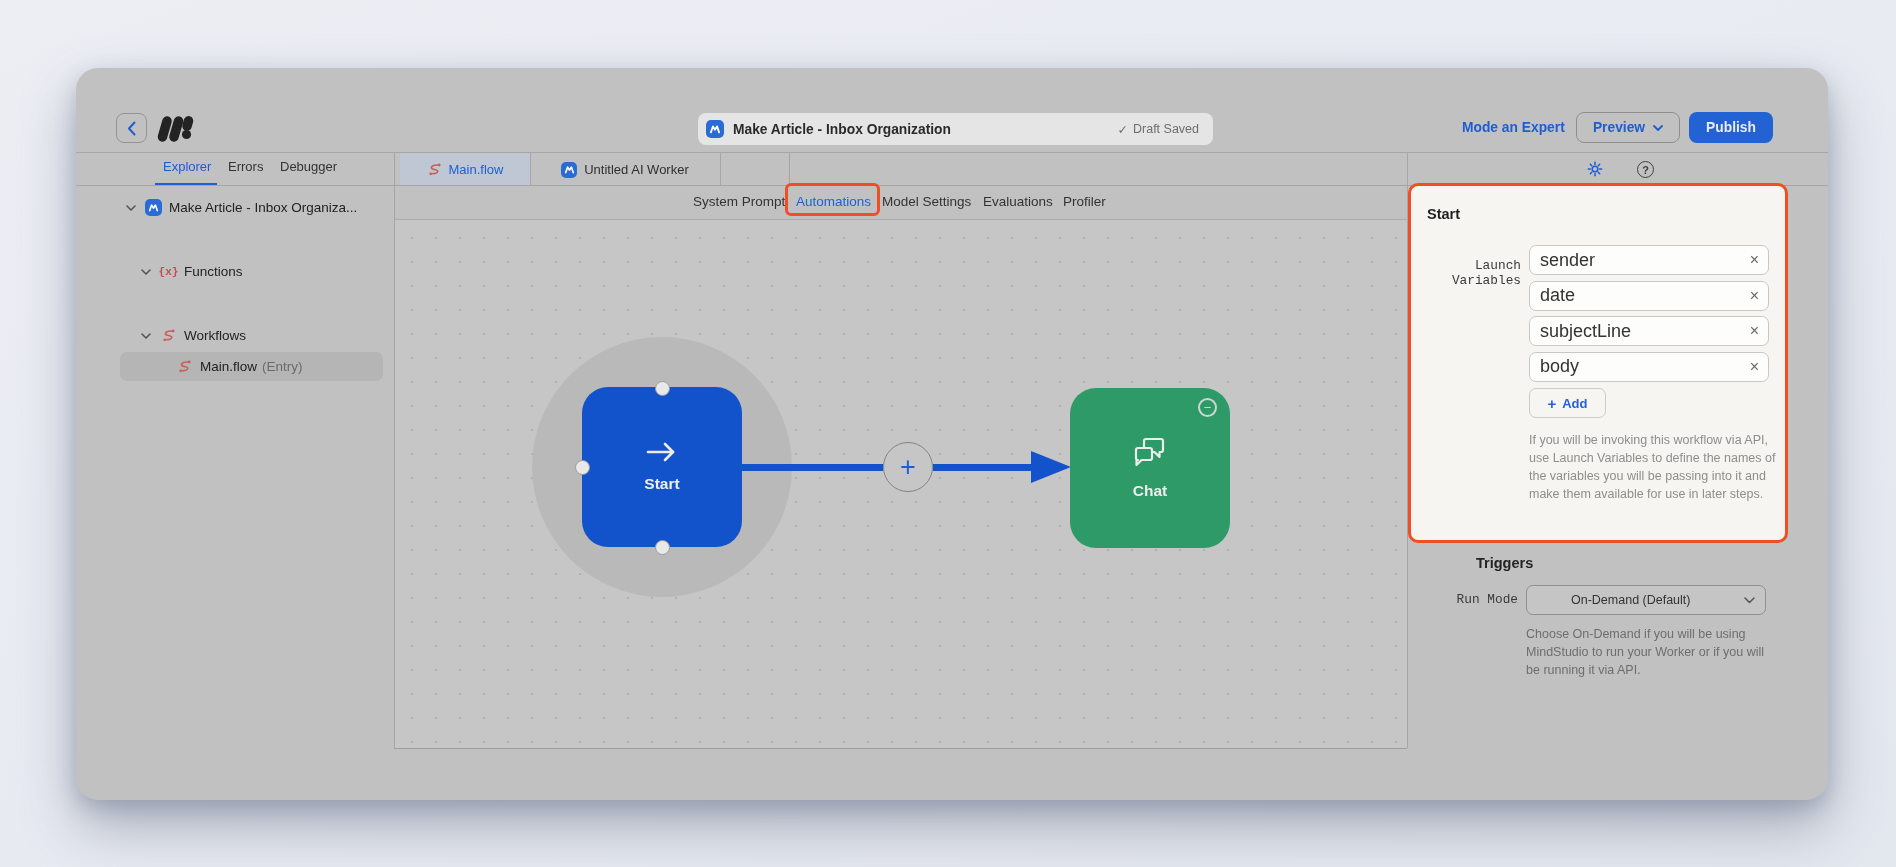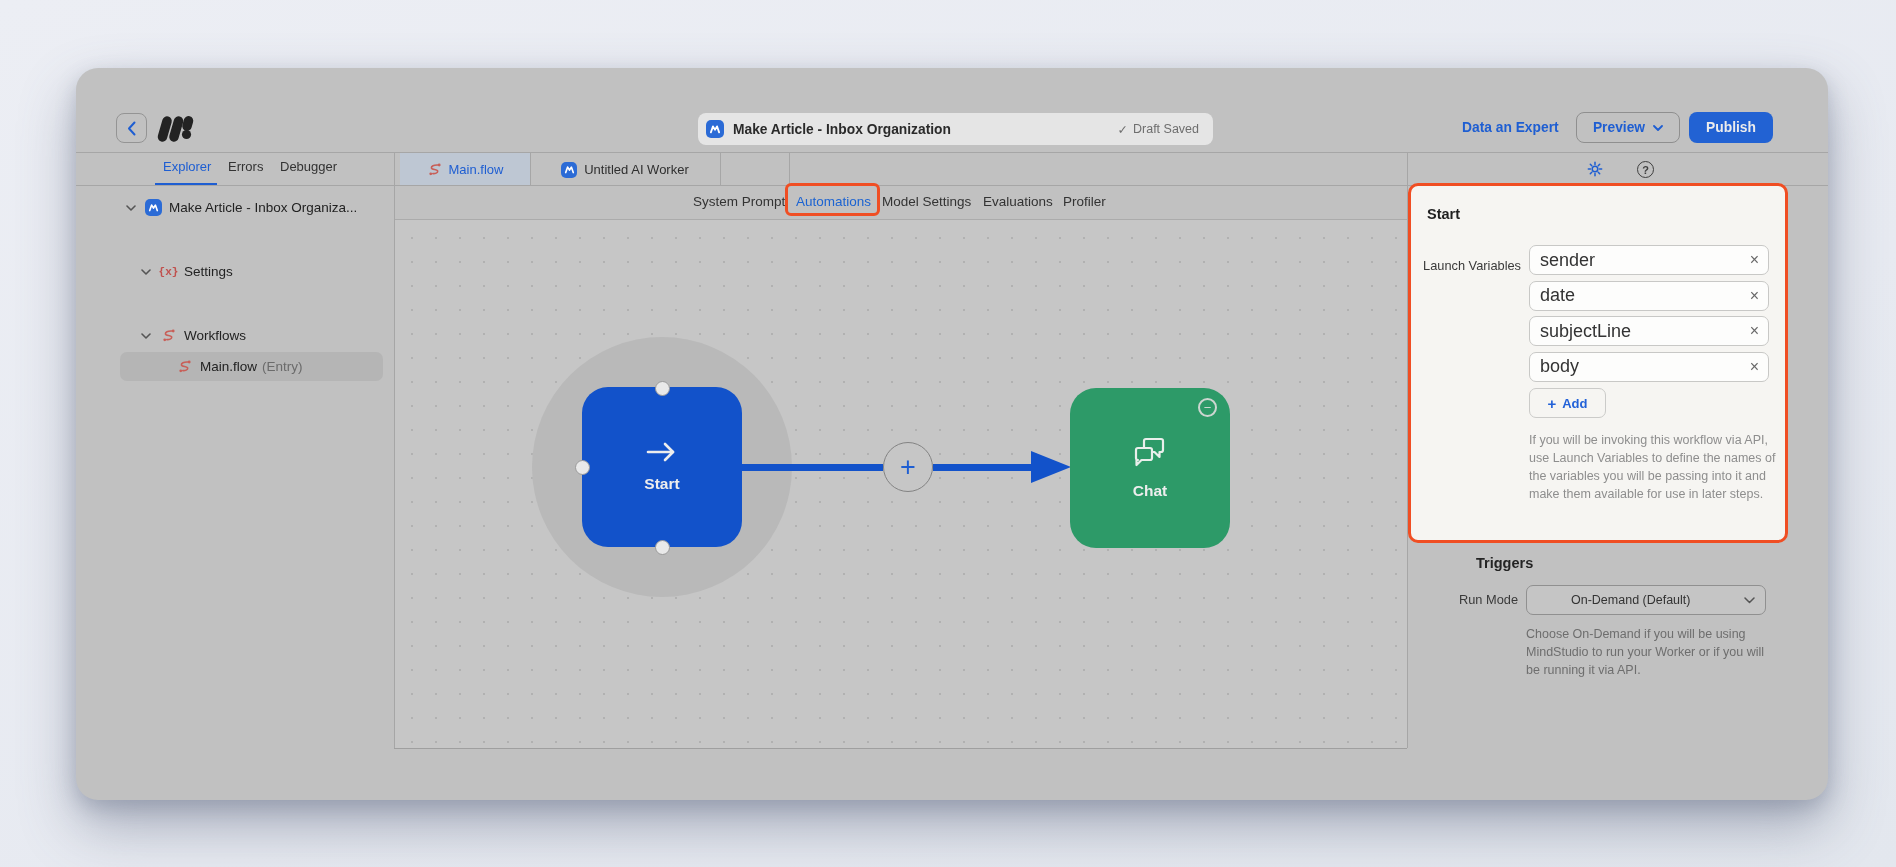--- a/index.html
+++ b/index.html
@@ -56,21 +56,21 @@
   .arrow-head { left:637px; top:231px; width:0; height:0; border-top:16px solid transparent;
                 border-bottom:16px solid transparent; border-left:40px solid #1252ca; }
   .minus-badge { right:13px; top:10px; width:19px; height:19px; border-radius:50%;
                  border:2px solid #ccd6d0; color:#d6ded8; font-size:13px; display:flex;
                  align-items:center; justify-content:center; cursor:pointer; }
 
   
   .start-card { left:1332px; top:115px; width:380px; height:360px; background:#f6f5f2;
                 border:3px solid #f04e23; border-radius:10px; z-index:5; }
   .card-h { left:16px; top:20px; font-size:14.5px; font-weight:bold; color:#1f1f1f; }
-  .field-label { font-size:12.8px; color:#3a3a3a; text-align:right; }
+  .field-label { font-size:12.8px; color:#3a3a3a; text-align:right;font-family:Liberation Mono, monospace; }
   .var-input { left:118px; width:240px; height:30px; background:#fdfdfc; border:1px solid #c8c8c6;
                border-radius:7px; display:flex; align-items:center; padding:0 9px 0 10px; }
   .var-input input { border:0; outline:0; background:transparent; font-size:18px; color:#333;
                      width:190px; font-family:"Liberation Sans",sans-serif; }
   .x-btn { margin-left:auto; color:#686868; font-size:16px; line-height:1; cursor:pointer; }
   .add-btn { left:118px; top:202px; width:77px; height:30px; border:1px solid #cbcbc9; border-radius:7px;
              display:flex; align-items:center; justify-content:center; gap:6px; color:#2362d8;
              font-size:13px; font-weight:bold; cursor:pointer; }
   .desc { font-size:12.5px; line-height:18px; }
   .select { width:240px; height:30px; border-radius:7px; border:1px solid #909090; background:#c5c5c5;
@@ -114,21 +114,21 @@
             <path d="M2.5 10.5 L5.3 2.5 L8 7 L10.7 2.5 L13.5 10.5" fill="none" stroke="#fff" stroke-width="2.4" stroke-linecap="round" stroke-linejoin="round"></path>
           </svg>
       </span>
       <span class="title-txt">Make Article - Inbox Organization</span>
       <span class="draft">
         <span>✓</span>
         <span>Draft Saved</span>
       </span>
     </div>
 
-    <div class="abs hire">Data an Expert</div>
+    <div class="abs hire">Mode an Expert</div>
     <div class="abs btn preview-btn">
       <span>Preview</span>
       <svg width="10" height="6" viewBox="0 0 10 6">
         <polyline points="1,1 5,5 9,1" fill="none" stroke="#1e5ed2" stroke-width="1.8" stroke-linecap="round" stroke-linejoin="round"></polyline>
       </svg>
     </div>
     <div class="abs btn publish-btn">Publish</div>
     <div class="hline" style="left:0; top:84px; width:1752px;"></div>
 
     <div class="abs side-tab active" style="left:87px;">Explorer</div>
@@ -195,21 +195,21 @@
 
     <div class="tree-row" style="left:59px; top:189px; width:280px;">
       <span class="chev" style="margin-left:6px;">
         <svg width="10" height="6" viewBox="0 0 10 6">
             <polyline points="1,1 5,5 9,1" fill="none" stroke="#555" stroke-width="1.6" stroke-linecap="round" stroke-linejoin="round"></polyline>
           </svg>
       </span>
       <span class="tree-ico" style="margin-left:9px;">
         <span class="fn-glyph">{x}</span>
       </span>
-      <span style="margin-left:7px;">Settings</span>
+      <span style="margin-left:7px;">Functions</span>
     </div>
 
 
     <div class="tree-row" style="left:59px; top:253px; width:280px;">
       <span class="chev" style="margin-left:6px;">
         <svg width="10" height="6" viewBox="0 0 10 6">
             <polyline points="1,1 5,5 9,1" fill="none" stroke="#555" stroke-width="1.6" stroke-linecap="round" stroke-linejoin="round"></polyline>
           </svg>
       </span>
       <span class="tree-ico" style="margin-left:9px;">

